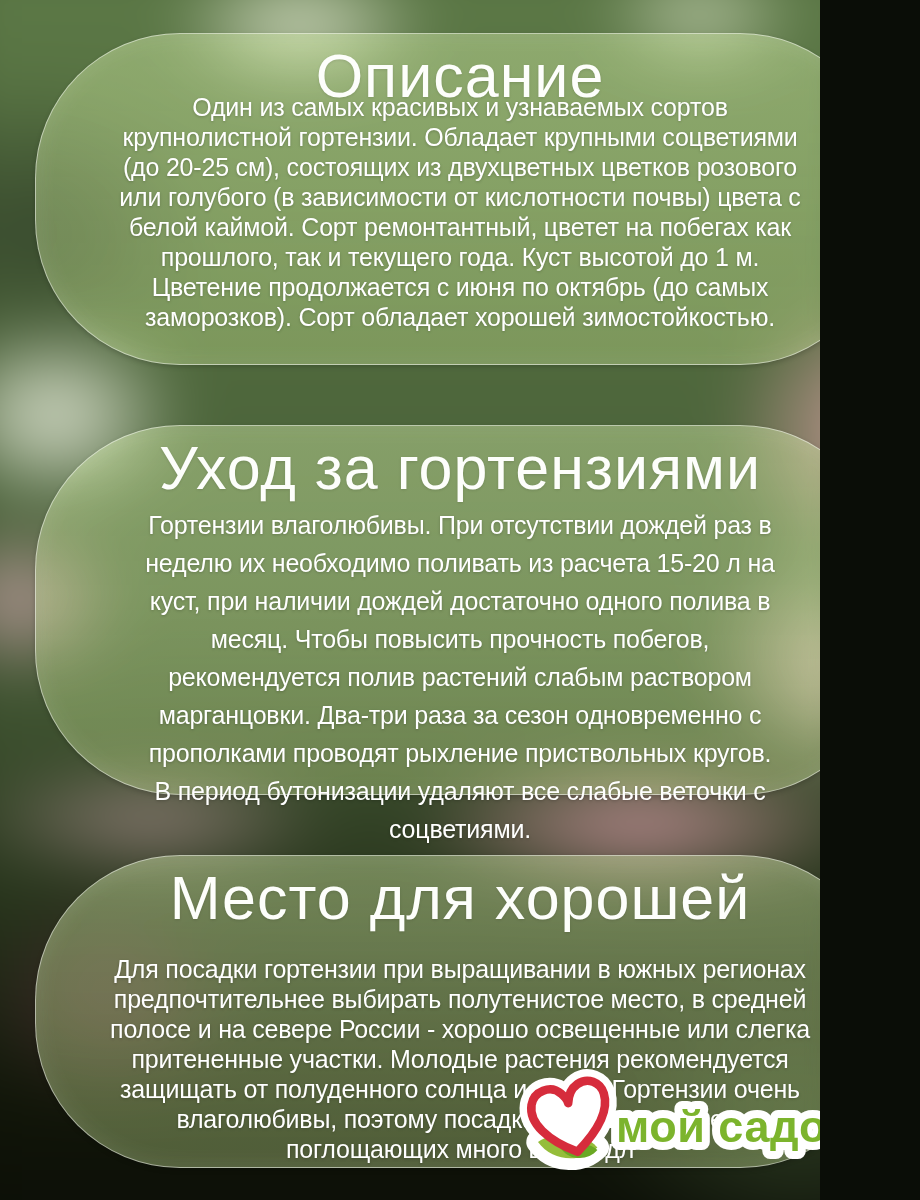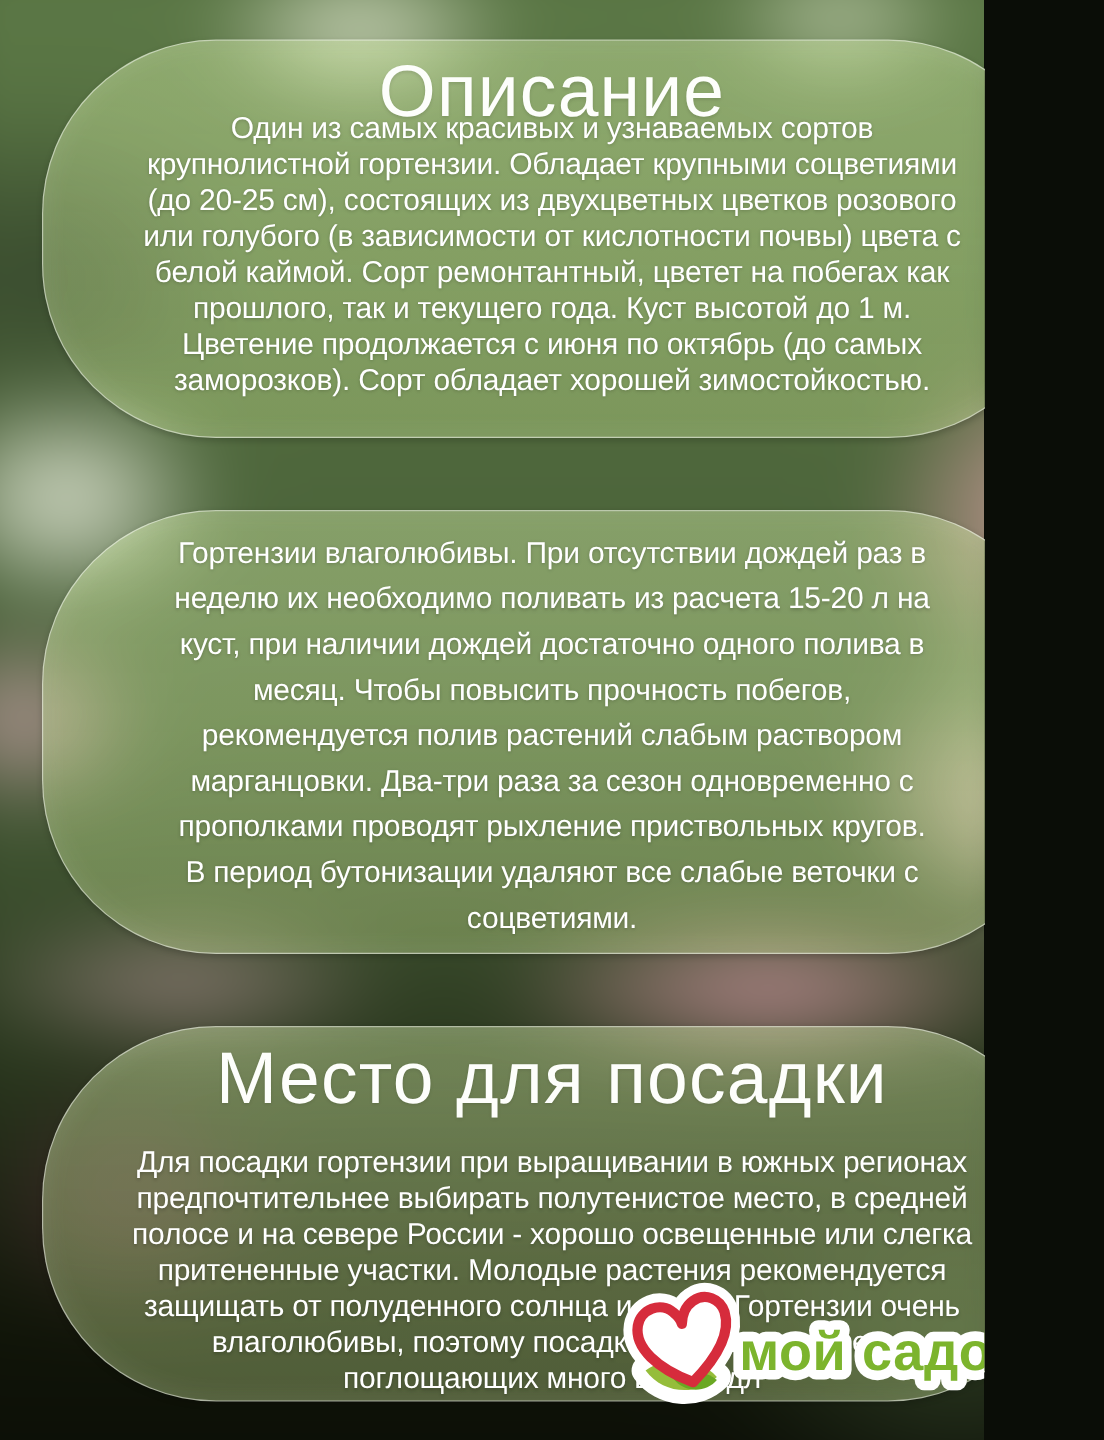--- a/index.html
+++ b/index.html
@@ -85,33 +85,34 @@
 крупнолистной гортензии. Обладает крупными соцветиями
 (до 20-25 см), состоящих из двухцветных цветков розового
 или голубого (в зависимости от кислотности почвы) цвета с
 белой каймой. Сорт ремонтантный, цветет на побегах как
 прошлого, так и текущего года. Куст высотой до 1 м.
 Цветение продолжается с июня по октябрь (до самых
 заморозков). Сорт обладает хорошей зимостойкостью.</p>
   </section>
 
   <section class="panel p2">
+    <h2 class="title">Уход за гортензиями</h2>
     <p class="body">Гортензии влаголюбивы. При отсутствии дождей раз в
 неделю их необходимо поливать из расчета 15-20 л на
 куст, при наличии дождей достаточно одного полива в
 месяц. Чтобы повысить прочность побегов,
 рекомендуется полив растений слабым раствором
 марганцовки. Два-три раза за сезон одновременно с
 прополками проводят рыхление приствольных кругов.
 В период бутонизации удаляют все слабые веточки с
 соцветиями.</p>
   </section>
 
   <section class="panel p3">
-    <h2 class="title">Место для посадки</h2>
+    <h2 class="title">Место для хорошей</h2>
     <p class="body">Для посадки гортензии при выращивании в южных регионах
 предпочтительнее выбирать полутенистое место, в средней
 полосе и на севере России - хорошо освещенные или слегка
 притененные участки. Молодые растения рекомендуется
 защищать от полуденного солнца и ветра. Гортензии очень
 влаголюбивы, поэтому посадка вблизи деревьев,
 поглощающих много влаги, дл</p>
   </section>
 
   <div class="logo">

